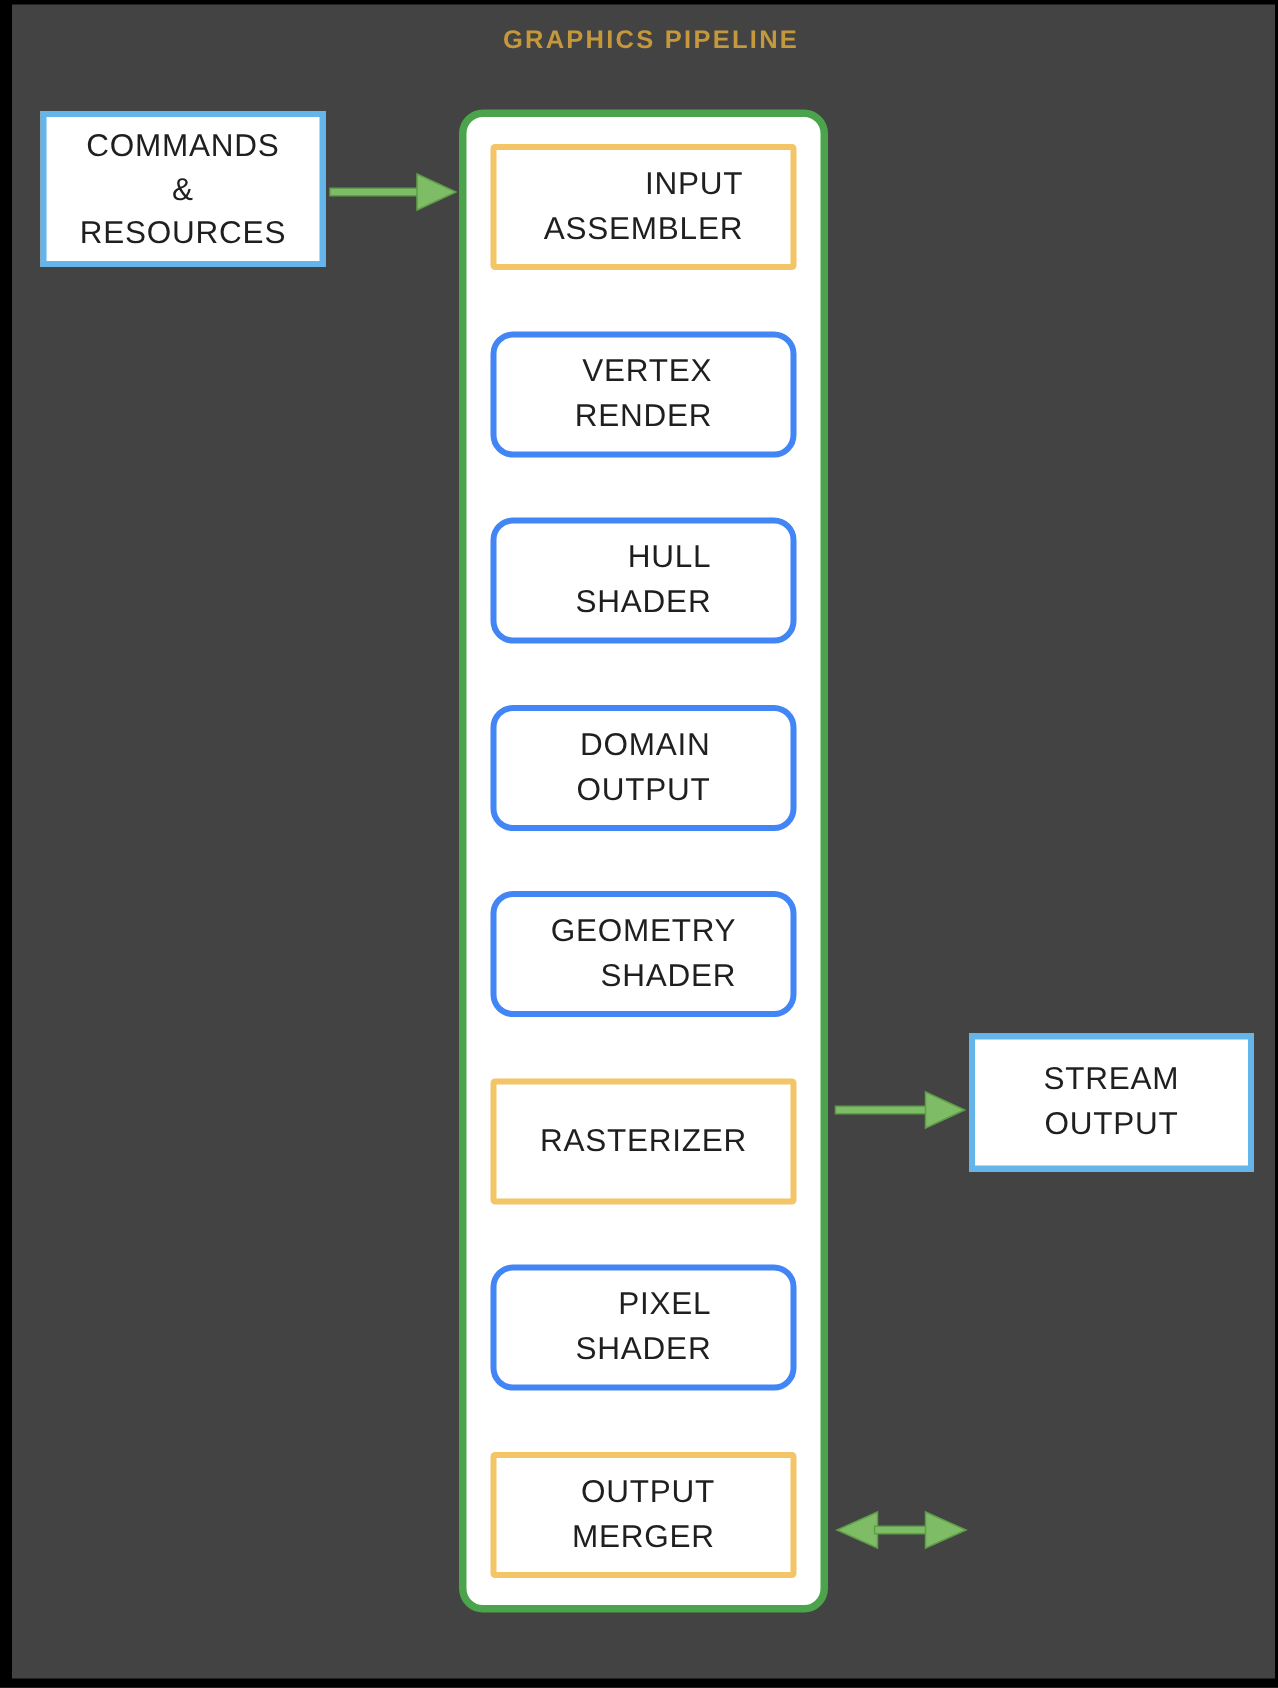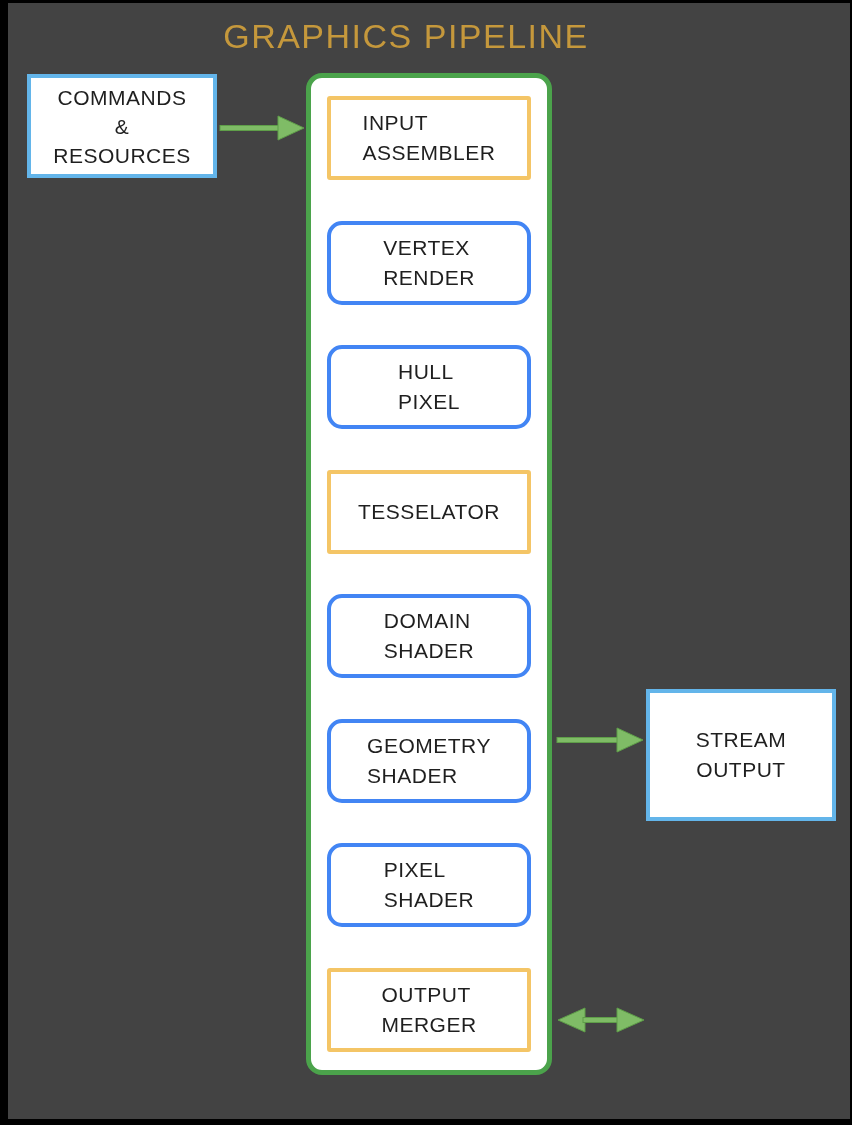--- a/index.html
+++ b/index.html
@@ -15,46 +15,46 @@
     height: 1125px;
   }
   .canvas {
     position: absolute;
     left: 8px; top: 3px;
     width: 842px; height: 1116px;
     background: var(--background, #434343);
   }
   .diagram-title {
     position: absolute;
-    left: 406px; top: 17px;
+    left: 434px; top: 17px;
     transform: translateX(-50%);
     white-space: nowrap;
-    font-size: 34px;
-    font-weight: normal;
+    font-size: 17px;
+    font-weight: bold;
     letter-spacing: 1.5px;
     color: var(--title-gold, #C5983C);
   }
   .pipeline-container {
     position: absolute;
     left: 306px; top: 73px;
     width: 246px; height: 1002px;
     background: var(--box-fill, #FFFFFF);
     border: 5px solid var(--container-green, #4BA34B);
     border-radius: 16px;
     padding: 18px 16px;
     display: flex;
     flex-direction: column;
     justify-content: space-between;
   }
   .stage-box {
     height: 84px;
     display: flex;
     align-items: center;
     justify-content: center;
-    text-align: left;
+    text-align: right;
     background: var(--box-fill, #FFFFFF);
   }
   .stage-box.fixed {
     border: 4px solid var(--fixed-stage-orange, #F4C566);
     border-radius: 3px;
   }
   .stage-box.programmable {
     border: 4px solid var(--programmable-stage-blue, #4285F4);
     border-radius: 15px;
   }
@@ -69,21 +69,21 @@
     position: absolute;
     background: var(--box-fill, #FFFFFF);
     border: 4px solid var(--io-box-blue, #63B5EA);
     display: flex;
     align-items: center;
     justify-content: center;
     text-align: center;
   }
   .io-box.commands   { left: 27px;  top: 74px;  width: 190px; height: 104px; }
   .io-box.commands .io-label { line-height: 29px; }
-  .io-box.stream     { left: 646px; top: 689px; width: 190px; height: 132px; }
+  .io-box.stream     { left: 646px; top: 689px; width: 190px; height: 92px; }
   .io-box.render     { left: 647px; top: 970px; width: 193px; height: 103px; }
   .io-box.render .io-label { font-size: 19px; line-height: 29px; letter-spacing: 0.2px; }
   .arrow { position: absolute; }
   .arrow .fillpart {
     fill: var(--arrow-green, #7FBC66);
     stroke: var(--arrow-green-dark, #5F9E49);
     stroke-width: 1;
   }
 </style>
 </head>
@@ -98,32 +98,32 @@
     <div class="stage-box fixed">
       <span class="stage-label">INPUT
 ASSEMBLER</span>
     </div>
     <div class="stage-box programmable">
       <span class="stage-label">VERTEX
 RENDER</span>
     </div>
     <div class="stage-box programmable">
       <span class="stage-label">HULL
-PIXEL</span>
-    </div>
-    <div class="stage-box fixed">
-      <span class="stage-label">TESSELATOR</span>
+SHADER</span>
     </div>
     <div class="stage-box programmable">
       <span class="stage-label">DOMAIN
-SHADER</span>
+OUTPUT</span>
     </div>
     <div class="stage-box programmable">
       <span class="stage-label">GEOMETRY
 SHADER</span>
+    </div>
+    <div class="stage-box fixed">
+      <span class="stage-label">RASTERIZER</span>
     </div>
     <div class="stage-box programmable">
       <span class="stage-label">PIXEL
 SHADER</span>
     </div>
     <div class="stage-box fixed">
       <span class="stage-label">OUTPUT
 MERGER</span>
     </div>
   </div>

